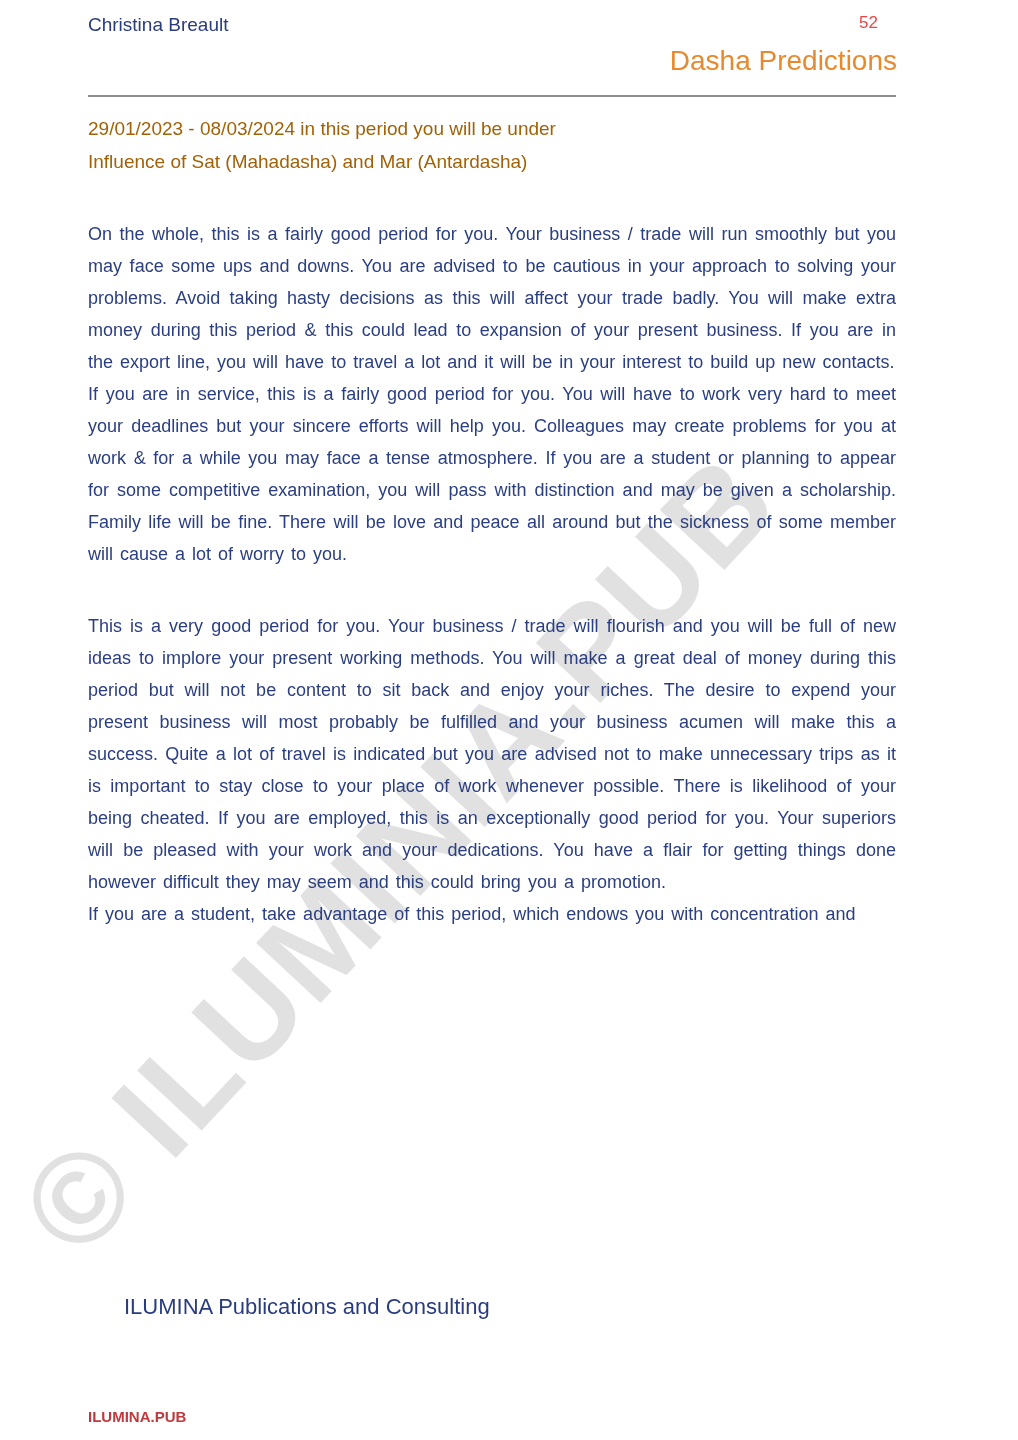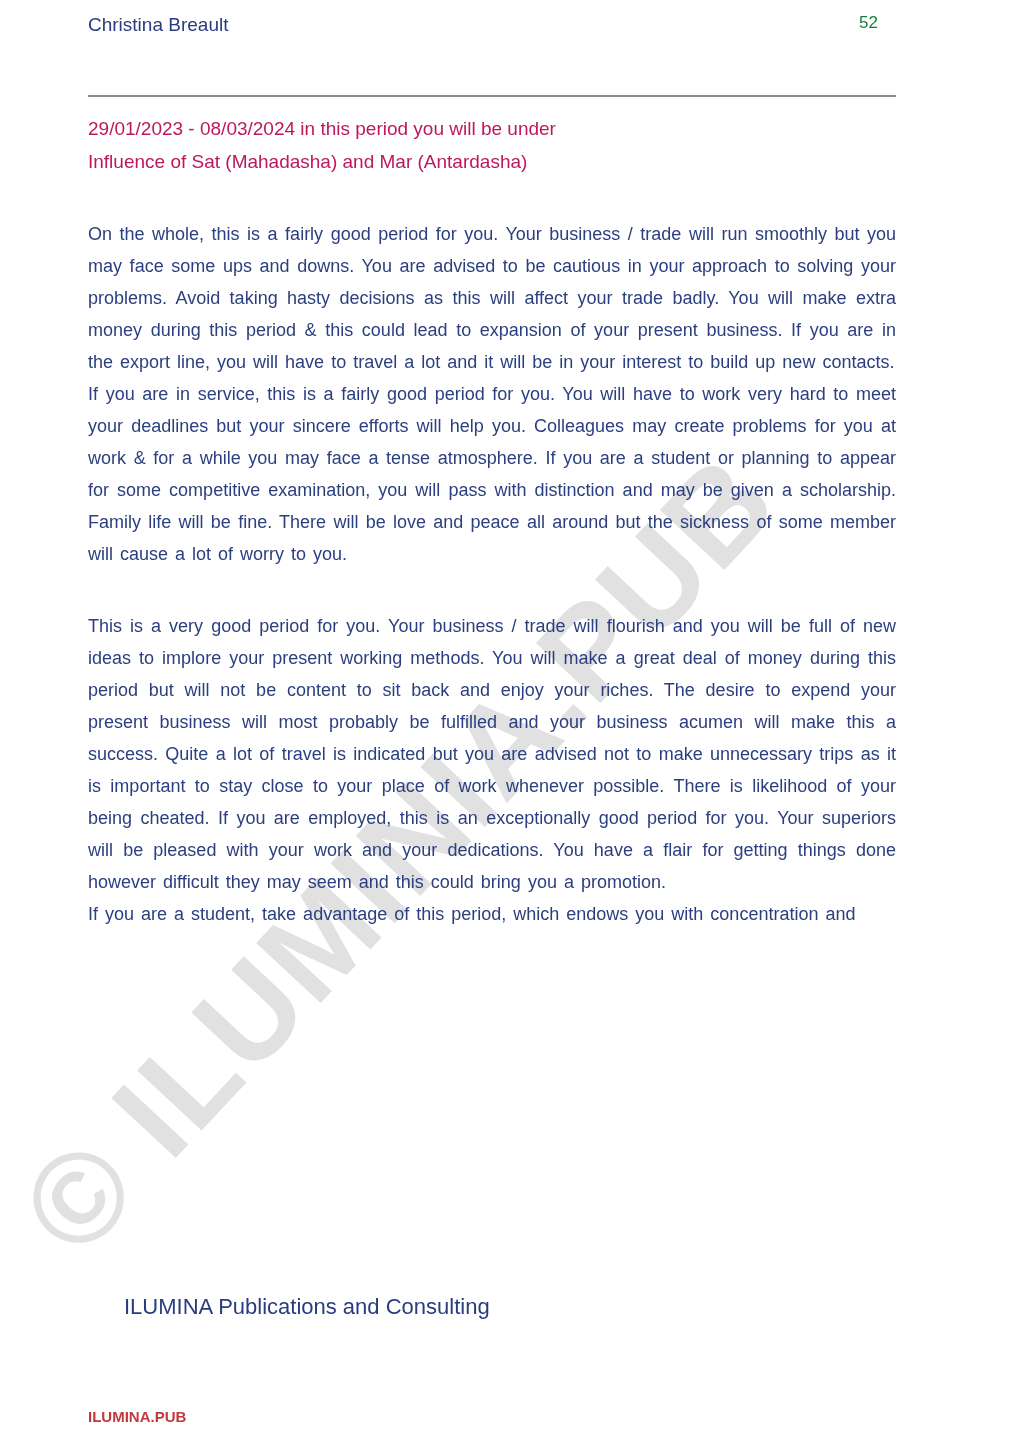--- a/index.html
+++ b/index.html
@@ -35,21 +35,21 @@
     left: 88px; top: 14px;
     z-index: 1;
     font-size: 19px;
     color: #293c7d;
   }
   .header-pagenum {
     position: absolute;
     right: 140px; top: 13px;
     z-index: 1;
     font-size: 17px;
-    color: #15803d;
+    color: #ef4444;
   }
   .header-title {
     position: absolute;
     right: 121px; top: 45px;
     z-index: 1;
     font-size: 28px;
     color: #e78a2e;
   }
   .header-rule {
     position: absolute;
@@ -62,21 +62,21 @@
   .content {
     position: absolute;
     left: 88px; top: 112px;
     z-index: 1;
     width: 808px;
   }
   .section-heading {
     margin: 0 0 40px 0;
     font-size: 19px;
     line-height: 33px;
-    color: #be185d;
+    color: #a16207;
   }
   .section + .section { margin-top: 30px; }
   .section p {
     margin: 0;
     font-size: 18px;
     line-height: 32px;
     color: #2b3f80;
     text-align: justify;
     word-spacing: 2px;
   }
@@ -102,20 +102,21 @@
 <body>
 
 <div class="page">
 
   <div class="watermark">© ILUMINIA.PUB</div>
 
   <div class="header-author">Christina Breault</div>
 
   <div class="header-pagenum">52</div>
 
+  <div class="header-title">Dasha Predictions</div>
 
   <div class="header-rule"></div>
 
   <div class="content">
 
     <div class="section">
       <div class="section-heading">
         <div>29/01/2023 - 08/03/2024 in this period you will be under</div>
         <div>Influence of Sat (Mahadasha) and Mar (Antardasha)</div>
       </div>

